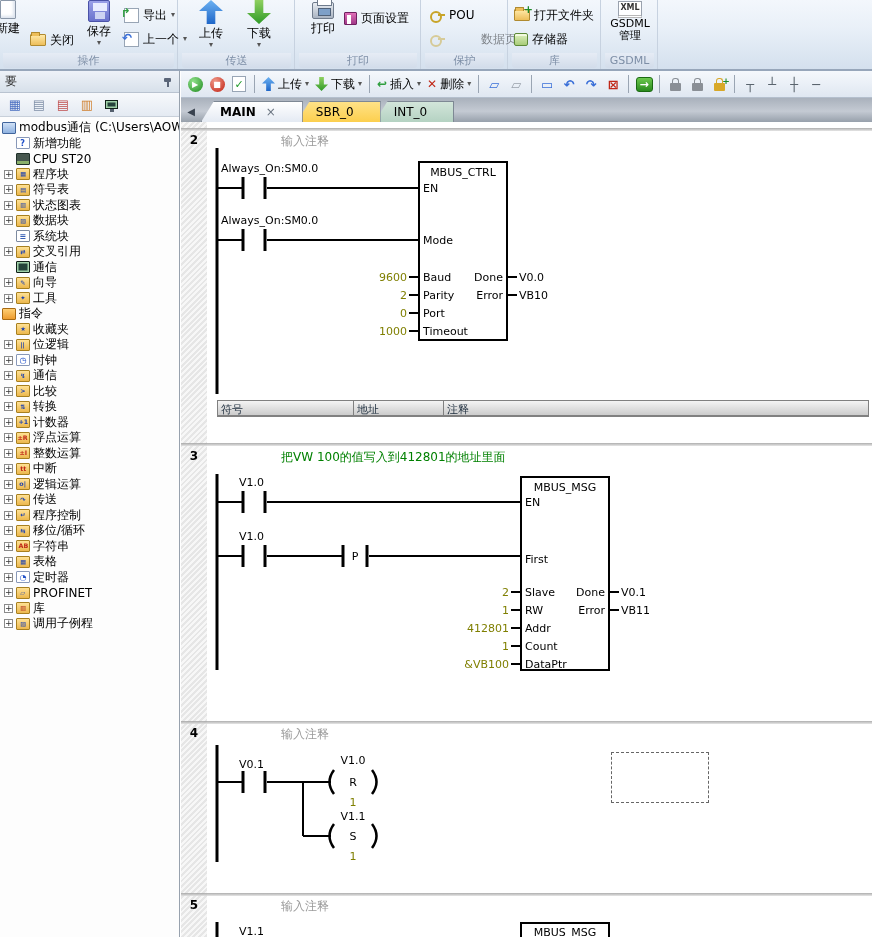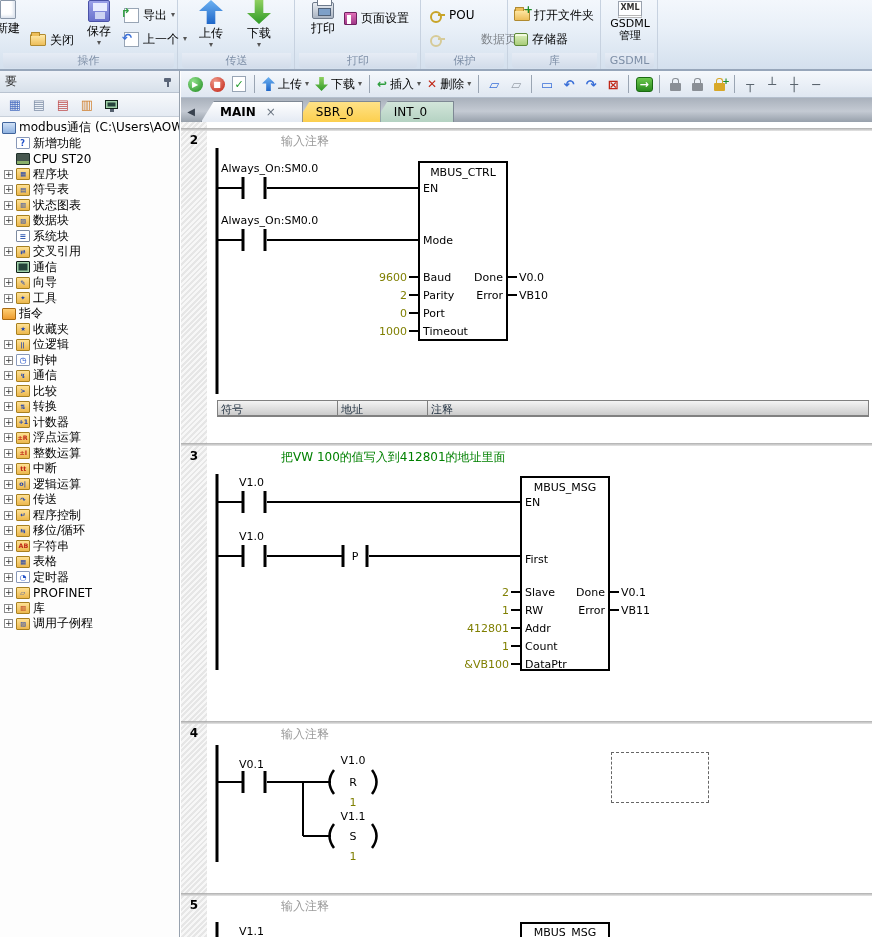--- a/index.html
+++ b/index.html
@@ -122,21 +122,21 @@
   .netcomment.green { color:#008000; }
   #ladder-svg { position:absolute; left:0; top:0; }
   text { font-family:"DejaVu Sans","Liberation Sans",sans-serif; font-size:11px; fill:#000; }
   .val { fill:#7f7f00; }
 
   
   #symtab { position:absolute; left:36px; top:278px; width:652px; border:1px solid #808080; font-size:11px; }
   .strow { display:flex; height:16px; }
   .strow.shead { height:15px; background:linear-gradient(#f4f4f4,#c9c9c9); color:#1c2c3c; }
   .stc { border-right:1px solid #808080; padding:1px 3px; overflow:hidden; white-space:nowrap; }
-  .stc1 { width:120px; } .stc2 { width:90px; } .stc3 { flex:1; border-right:none; }
+  .stc1 { width:136px; } .stc2 { width:90px; } .stc3 { flex:1; border-right:none; }
   .shead .stc { border-bottom:1px solid #808080; }
   .cgreen { color:#008000; }
 
   .dashedsel { position:absolute; left:430px; top:630px; width:98px; height:51px; border:1px dashed #666; }
 </style>
 </head>
 <body>
 
 <div id="app">
 

